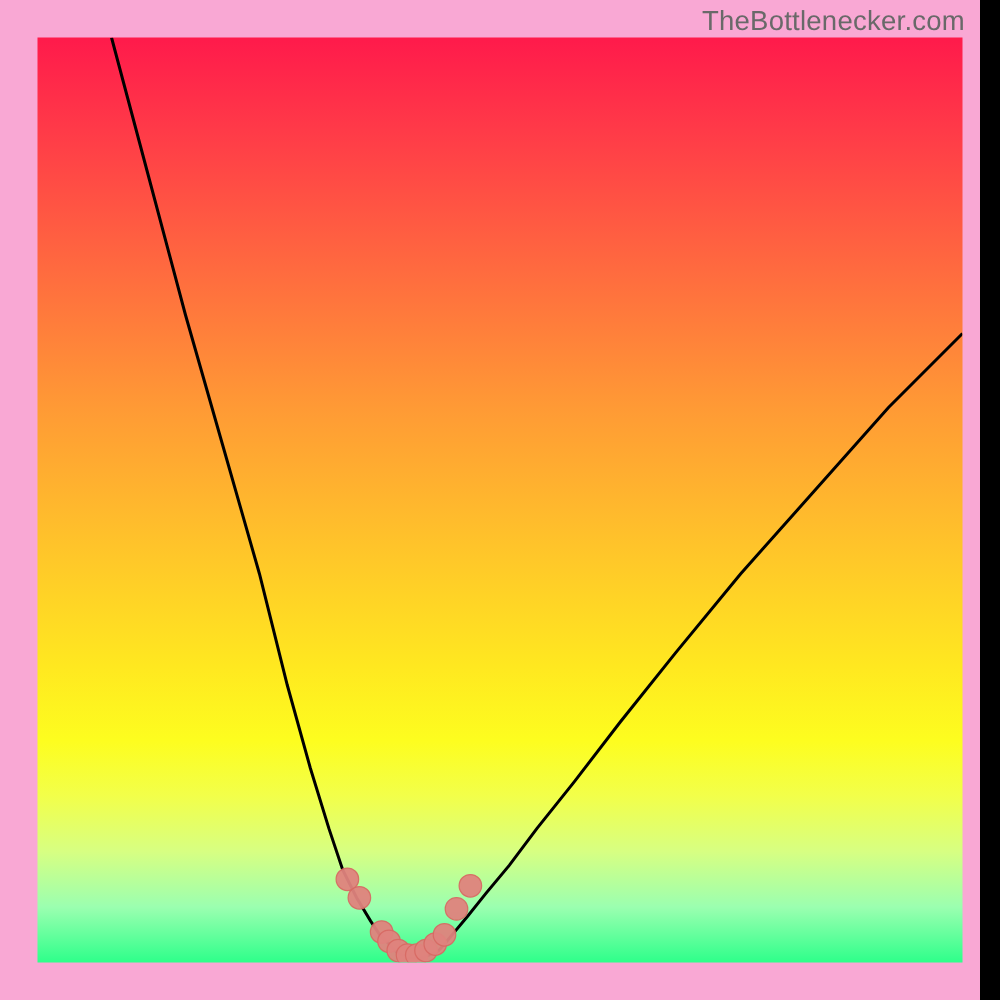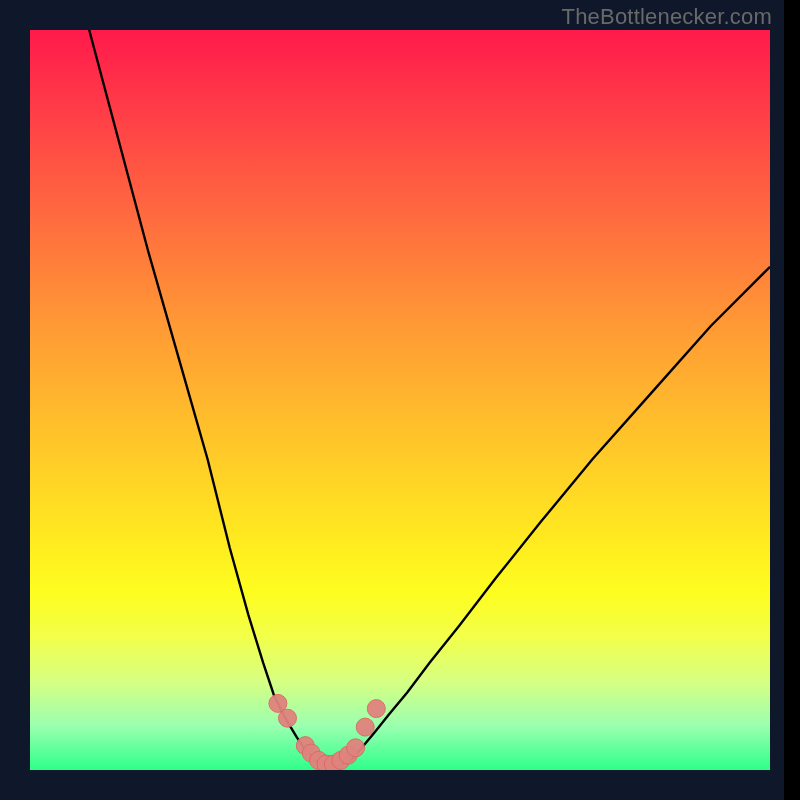--- a/index.html
+++ b/index.html
@@ -8,21 +8,21 @@
     width: 800px;
     height: 800px;
     background: #000;
     overflow: hidden;
     font-family: Arial, Helvetica, sans-serif;
   }
   .frame {
     position: relative;
     width: 784px;
     height: 800px;
-    background: #0f172a;
+    background: #f9a8d4;
   }
   .watermark {
     position: absolute;
     top: 4px;
     right: 12px;
     color: #696969;
     font-size: 22px;
     font-weight: 500;
     letter-spacing: 0.2px;
     z-index: 10;

